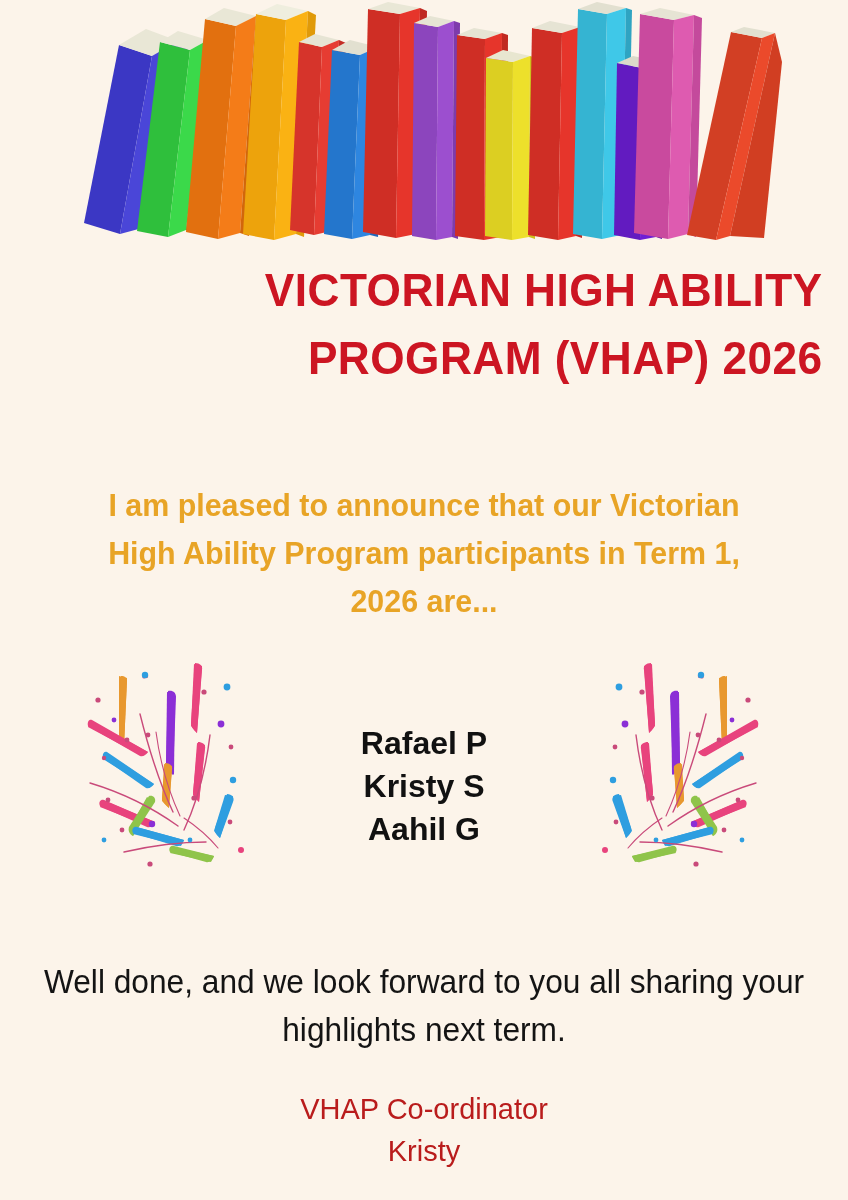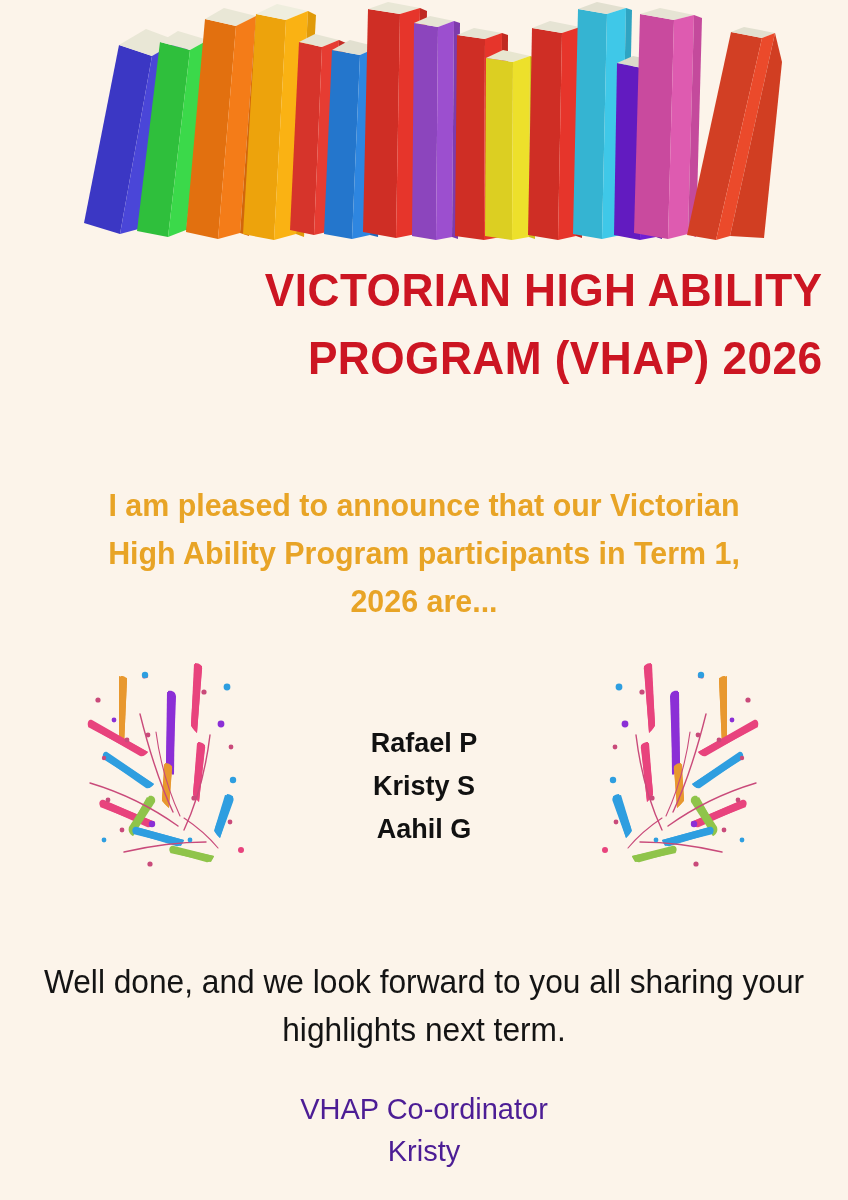--- a/index.html
+++ b/index.html
@@ -103,21 +103,21 @@
     left: 264px;
     top: 82px;
     width: 320px;
     text-align: center;
   }
   .name-line {
     display: block;
     color: #111111;
     font-family: "Liberation Sans", sans-serif;
     font-weight: bold;
-    font-size: 27px;
+    font-size: 32px;
     line-height: 43px;
     white-space: nowrap;
   }
 
   
   .closing-block {
     position: absolute;
     left: 18px;
     top: 958px;
     width: 812px;
@@ -137,21 +137,21 @@
   
   .signature-block {
     position: absolute;
     left: 18px;
     top: 1088px;
     width: 812px;
     text-align: center;
   }
   .signature-line {
     display: block;
-    color: #4c1d95;
+    color: #b91c1c;
     font-family: "Liberation Sans", sans-serif;
     font-size: 29px;
     line-height: 42px;
     white-space: nowrap;
   }
 </style>
 </head>
 <body>
 
 <div class="poster">

